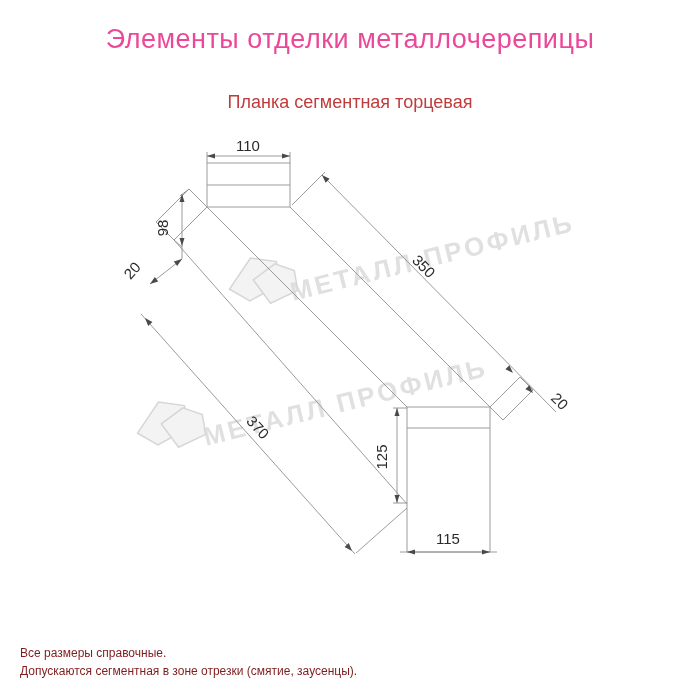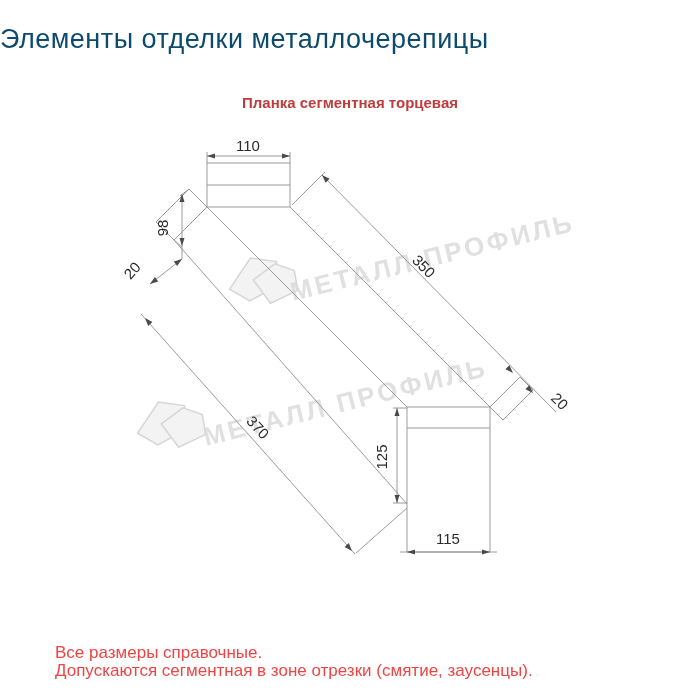--- a/index.html
+++ b/index.html
@@ -5,39 +5,37 @@
   html,body{margin:0;padding:0;}
   body{
     width:700px;height:700px;
     background:#ffffff;
     font-family:"Liberation Sans", sans-serif;
     position:relative;
     overflow:hidden;
   }
   .page-title{
     position:absolute;top:24px;left:0;right:0;
-    text-align:left;
+    text-align:center;
     font-size:27px;
-    color:#0c4a6e;
+    color:#ec4899;
     letter-spacing:0.5px;
   }
   .subtitle{
     position:absolute;top:92px;left:0;right:0;
     text-align:center;
-    font-size:15px;
+    font-size:18px;
     line-height:21px;
     color:#c03c3c;
-    font-weight:bold;
   }
   .notes{
     position:absolute;left:20px;top:644px;
-    font-size:17px;
+    font-size:12px;
     line-height:18px;
-    color:#ef4444;
-    margin-left:35px;
+    color:#7f1d1d;
   }
   svg{position:absolute;left:0;top:0;}
   .outline{stroke:#9b9b9b;stroke-width:1;fill:none;}
   .dimline{stroke:#8f8f8f;stroke-width:0.9;fill:none;}
   .arrow{fill:#4a4a4a;stroke:none;}
   .dimtext{fill:#2b2b2b;font-size:15px;font-family:"Liberation Sans",sans-serif;}
   .wmtext{
     fill:#d9d9d9;
     font-size:26px;
     font-weight:bold;

